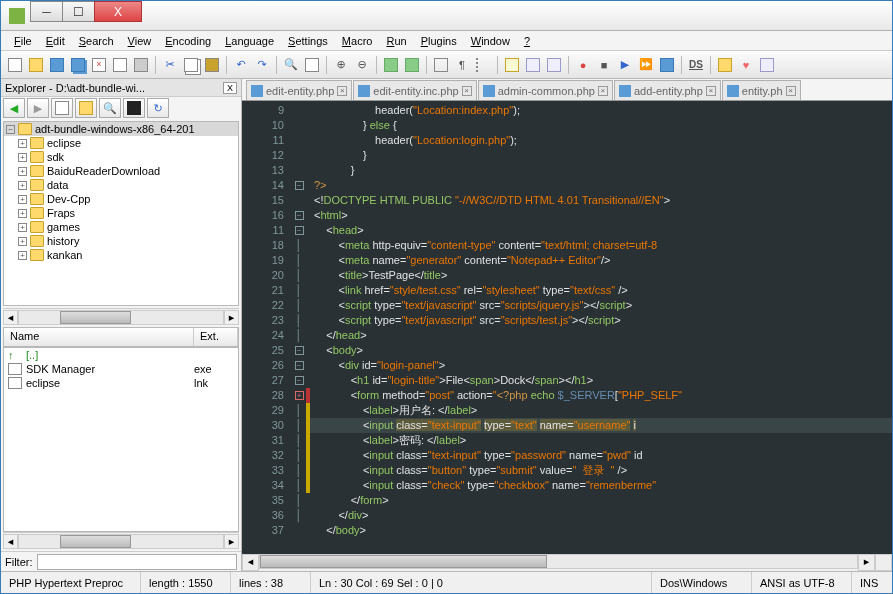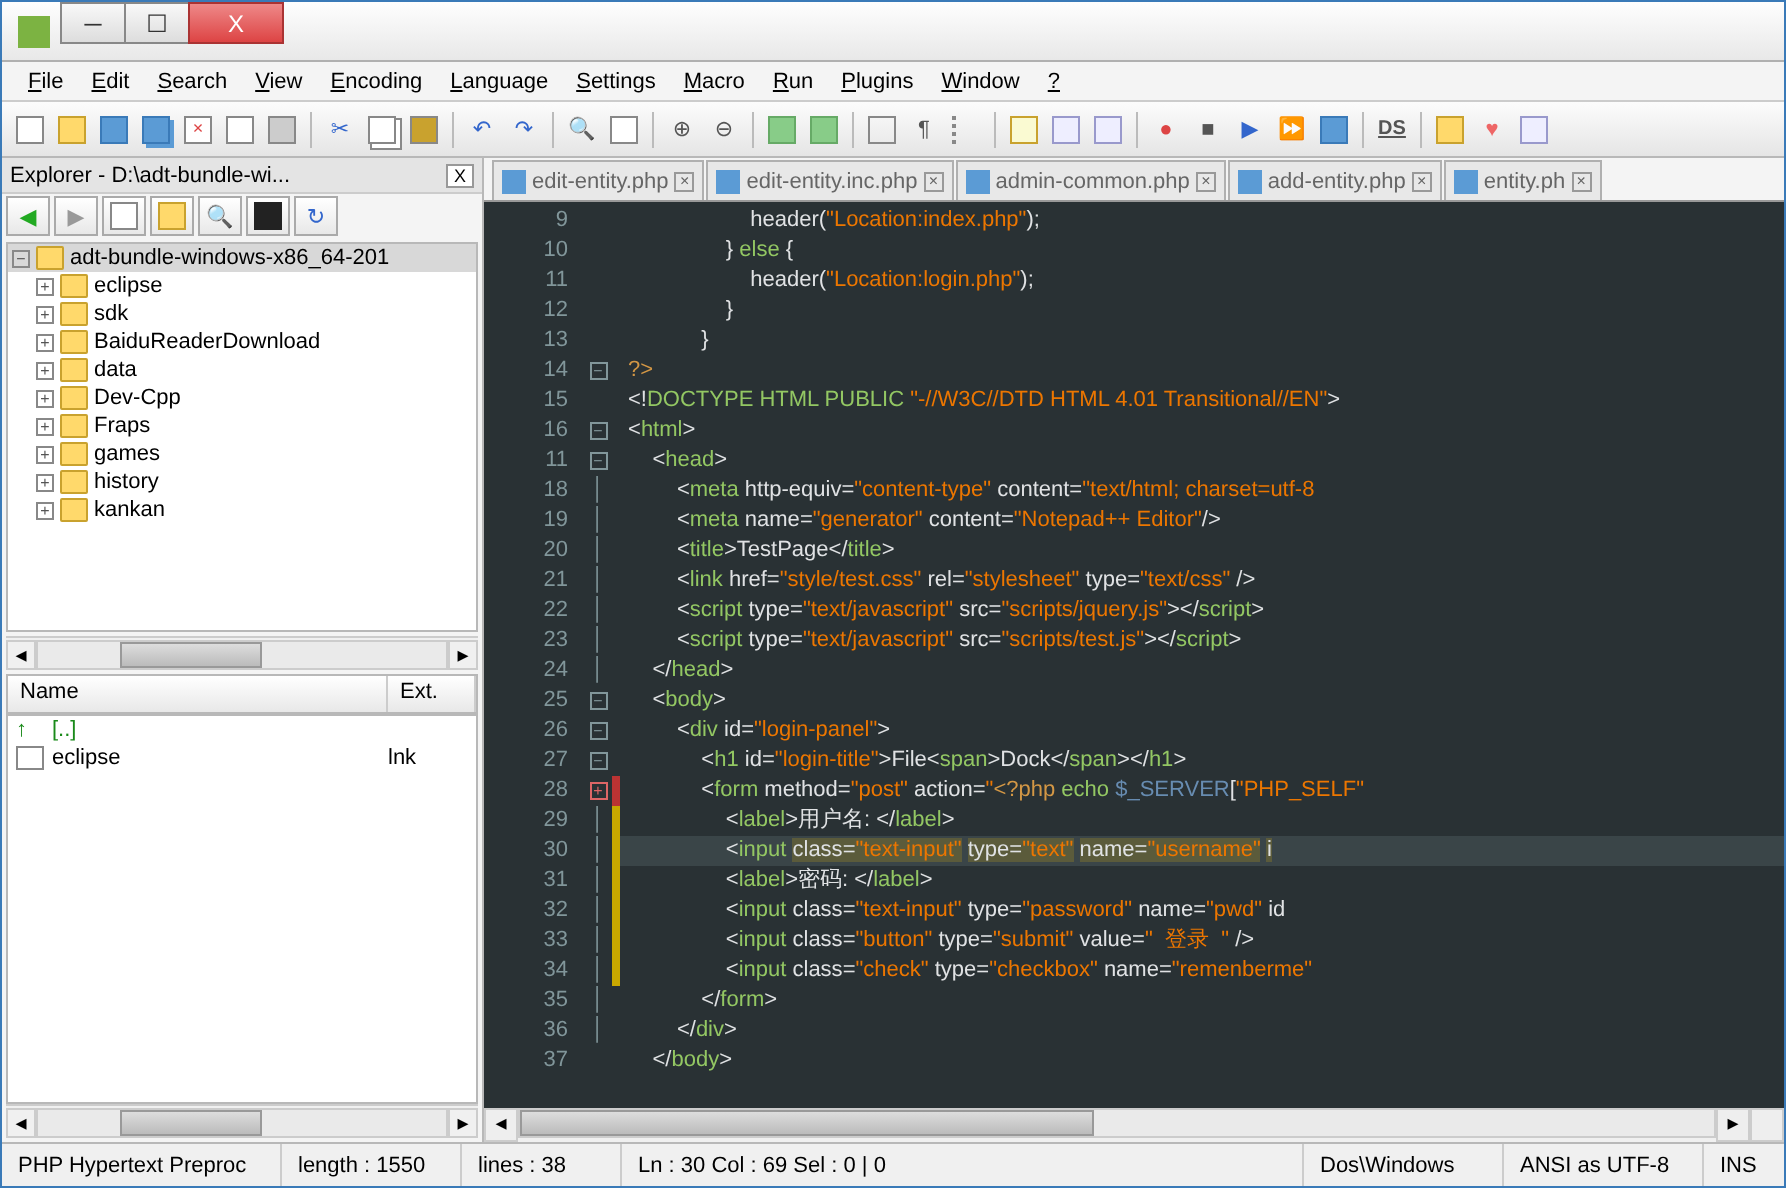--- a/index.html
+++ b/index.html
@@ -315,32 +315,41 @@
         <div class="col" style="width:44px">Ext.</div>
       </div>
       <div class="filelist" id="filelist">
           <div class="fl-row">
             <span class="fl-icon up">↑</span>
             <span class="nm" style="color:#1a8a1a">[..]</span>
             <span style="width:40px"></span>
           </div>
           <div class="fl-row">
             <span class="fl-icon file"></span>
+            <span class="nm" style="">SDK Manager</span>
+            <span style="width:40px">exe</span>
+          </div>
+          <div class="fl-row">
+            <span class="fl-icon file"></span>
             <span class="nm" style="">eclipse</span>
             <span style="width:40px">lnk</span>
           </div>
         </div>
       <div class="tree-scroll">
         <span style="width:15px;text-align:center;border:1px solid #ccc">◂</span>
         <div class="scroll-track">
             <div class="scroll-thumb" style="left:20%;width:35%"></div>
           </div>
         <span style="width:15px;text-align:center;border:1px solid #ccc">▸</span>
       </div>
 
+      <div class="filter-row">
+        <span>Filter:</span>
+        <input value="" style="">
+      </div>
     </div>
 
     <div class="editor-area">
       <div class="tab-row" id="tabs">
           <div class="file-tab">
             <span class="tab-ic"></span>
             <span>edit-entity.php</span>
             <span class="tab-x">×</span>
           </div>
           <div class="file-tab">

